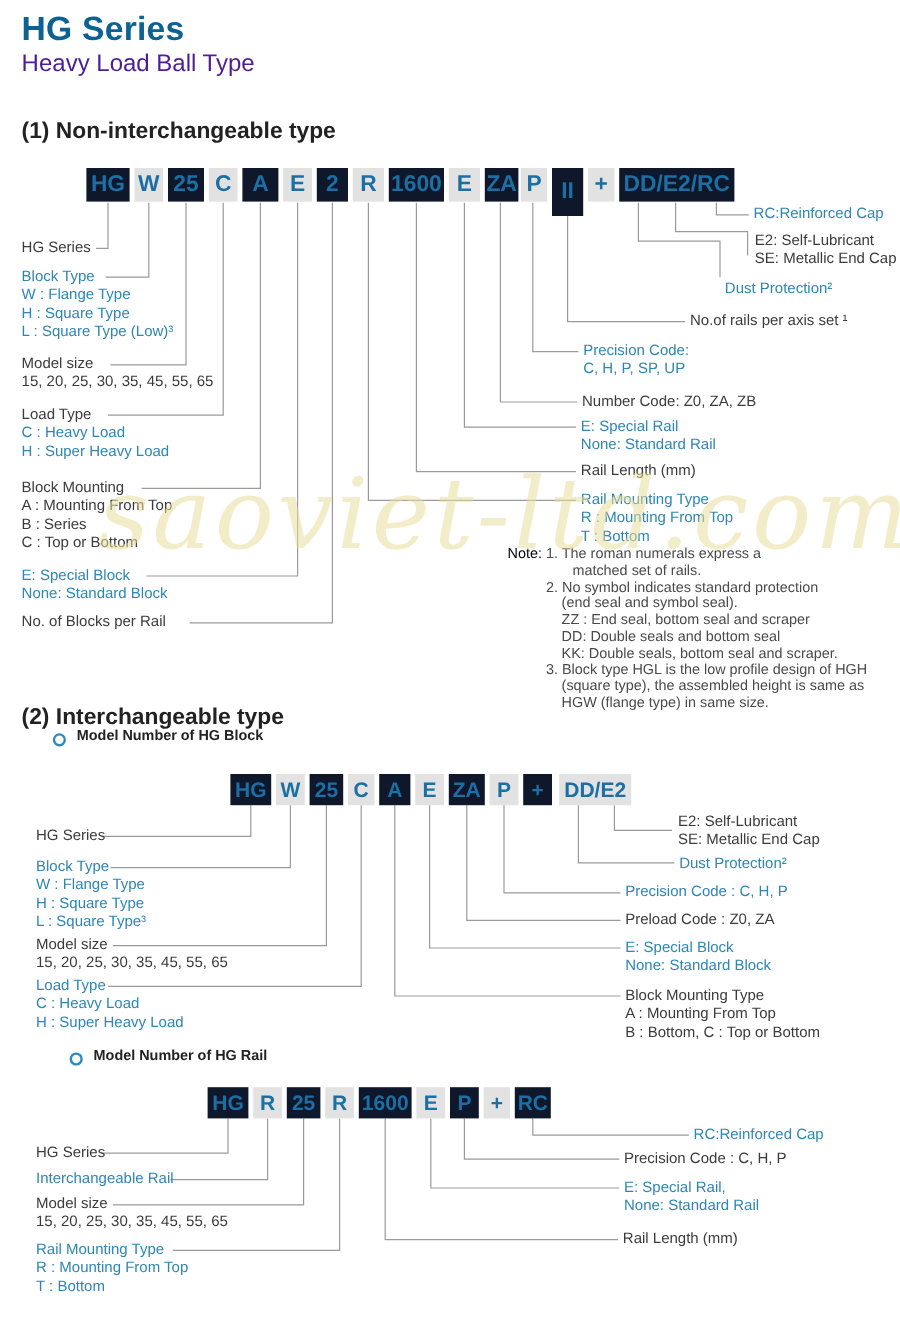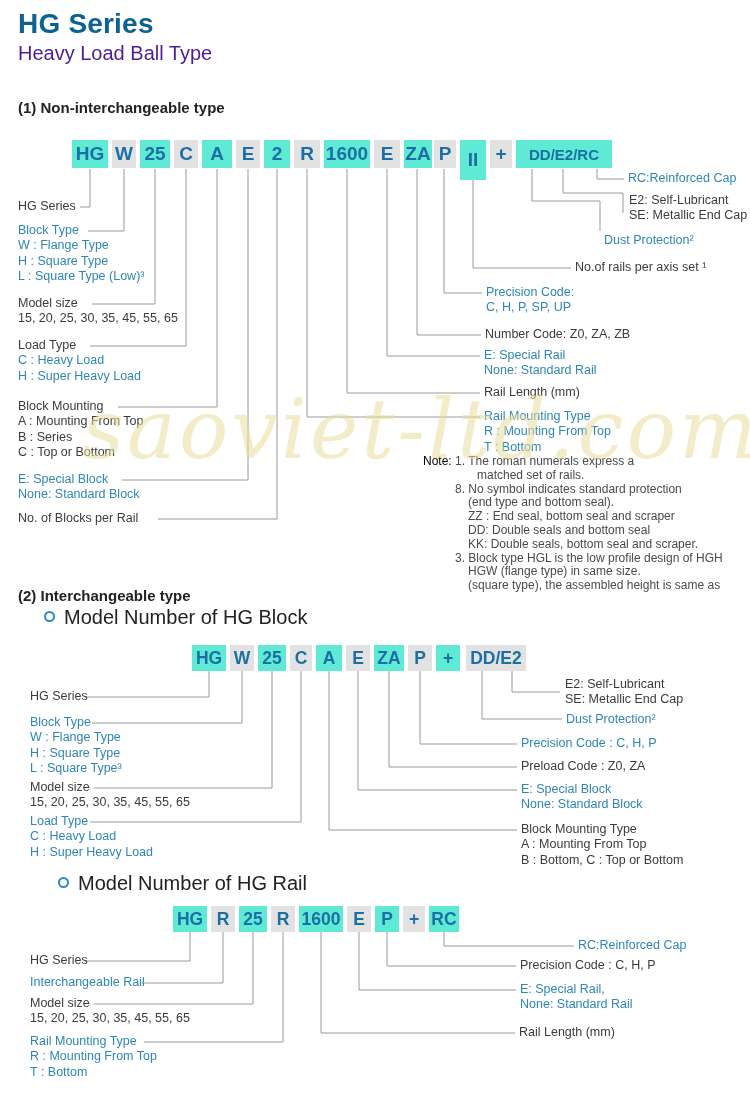--- a/index.html
+++ b/index.html
@@ -1,25 +1,25 @@
 <!DOCTYPE html>
 <html><head>
 <meta charset="utf-8">
 <style>
   html,body{margin:0;padding:0;background:#fff;}
   .page{position:relative;width:750px;height:1110px;background:#fff;overflow:hidden;
         font-family:"Liberation Sans", sans-serif;}
   .title{position:absolute;left:18px;top:8px;font-size:28px;font-weight:bold;color:#0e6291;letter-spacing:0.2px;}
   .subtitle{position:absolute;left:18px;top:42px;font-size:20px;color:#4c1d95;}
-  .h1{position:absolute;font-size:15px;font-weight:bold;color:#222;}
-  .subhead{position:absolute;font-size:20px;font-weight:normal;color:#222;}
+  .h1{position:absolute;font-size:19px;font-weight:bold;color:#222;}
+  .subhead{position:absolute;font-size:12px;font-weight:bold;color:#222;}
   .ring{position:absolute;width:7px;height:7px;border:2.5px solid #2b8ac0;border-radius:50%;}
   .code{position:absolute;display:flex;align-items:center;justify-content:center;
         font-weight:bold;color:#1c6fa4;}
-  .bg-l{background:#5eead4;}
+  .bg-l{background:#0f172a;}
   .bg-d{background:#e2e2e2;}
   .lbl{position:absolute;font-size:12.5px;line-height:15.3px;white-space:nowrap;}
   .blue{color:#2e86b5;}
   .blk{color:#3b3b3b;}
   .notes{position:absolute;left:423px;top:455px;width:322px;font-size:12px;line-height:13.8px;color:#4a4a4a;}
   .notes div{white-space:nowrap;}
   .note-label{color:#000000;margin-top:25px;}
   .lines{position:absolute;left:0;top:0;}
   .lines polyline{fill:none;stroke:#9a9a9a;stroke-width:1;}
   .watermark{position:absolute;left:82px;top:382px;font-family:"DejaVu Serif", serif;
@@ -86,21 +86,21 @@
   <div class="code bg-l" style="left:202px;top:140px;width:30px;height:28px;font-size:19px">A</div>
   <div class="code bg-d" style="left:236px;top:140px;width:24px;height:28px;font-size:19px">E</div>
   <div class="code bg-l" style="left:264px;top:140px;width:26px;height:28px;font-size:19px">2</div>
   <div class="code bg-d" style="left:294px;top:140px;width:26px;height:28px;font-size:19px">R</div>
   <div class="code bg-l" style="left:324px;top:140px;width:46px;height:28px;font-size:19px">1600</div>
   <div class="code bg-d" style="left:374px;top:140px;width:26px;height:28px;font-size:19px">E</div>
   <div class="code bg-l" style="left:404px;top:140px;width:28px;height:28px;font-size:19px">ZA</div>
   <div class="code bg-d" style="left:434px;top:140px;width:22px;height:28px;font-size:19px">P</div>
   <div class="code bg-l" style="left:460px;top:140px;width:26px;height:40px;font-size:19px">II</div>
   <div class="code bg-d" style="left:490px;top:140px;width:22px;height:28px;font-size:19px">+</div>
-  <div class="code bg-l" style="left:516px;top:140px;width:96px;height:28px;font-size:15px">DD/E2/RC</div>
+  <div class="code bg-l" style="left:516px;top:140px;width:96px;height:28px;font-size:19px">DD/E2/RC</div>
 
   <div class="lbl blk" style="left:18px;top:199px">
     <div>HG Series</div>
   </div>
   <div class="lbl blue" style="left:18px;top:223px">
     <div>Block  Type</div>
     <div>W : Flange  Type</div>
     <div>H : Square Type</div>
     <div>L : Square Type (Low)³</div>
   </div>
@@ -156,28 +156,28 @@
   </div>
   <div class="lbl blue" style="left:484px;top:409px">
     <div>Rail Mounting Type</div>
     <div>R : Mounting From Top</div>
     <div>T : Bottom</div>
   </div>
 
   <div class="notes">
     <div><span class="note-label">Note:</span> <span>1. The roman numerals express a</span></div>
     <div style="padding-left:54px">matched set of rails.</div>
-    <div style="padding-left:32px">8. No symbol indicates standard protection</div>
-    <div style="padding-left:45px">(end type and bottom seal).</div>
+    <div style="padding-left:32px">2. No symbol indicates standard protection</div>
+    <div style="padding-left:45px">(end seal and symbol seal).</div>
     <div style="padding-left:45px">ZZ : End seal, bottom seal and scraper</div>
     <div style="padding-left:45px">DD: Double seals and bottom seal</div>
     <div style="padding-left:45px">KK: Double seals, bottom seal and scraper.</div>
     <div style="padding-left:32px">3. Block type HGL is the low profile design of HGH</div>
+    <div style="padding-left:45px">(square type), the assembled height is same as</div>
     <div style="padding-left:45px">HGW (flange type) in same size.</div>
-    <div style="padding-left:45px">(square type), the assembled height is same as</div>
   </div>
 
   <div class="h1" style="left:18px;top:587px">(2) Interchangeable type</div>
   <span class="ring" style="left:44px;top:611px"></span>
   <div class="subhead" style="left:64px;top:606px">Model Number of HG Block</div>
 
   <div class="code bg-l" style="left:192px;top:645px;width:34px;height:26px;font-size:17.5px">HG</div>
   <div class="code bg-d" style="left:230px;top:645px;width:24px;height:26px;font-size:17.5px">W</div>
   <div class="code bg-l" style="left:258px;top:645px;width:28px;height:26px;font-size:17.5px">25</div>
   <div class="code bg-d" style="left:290px;top:645px;width:22px;height:26px;font-size:17.5px">C</div>

